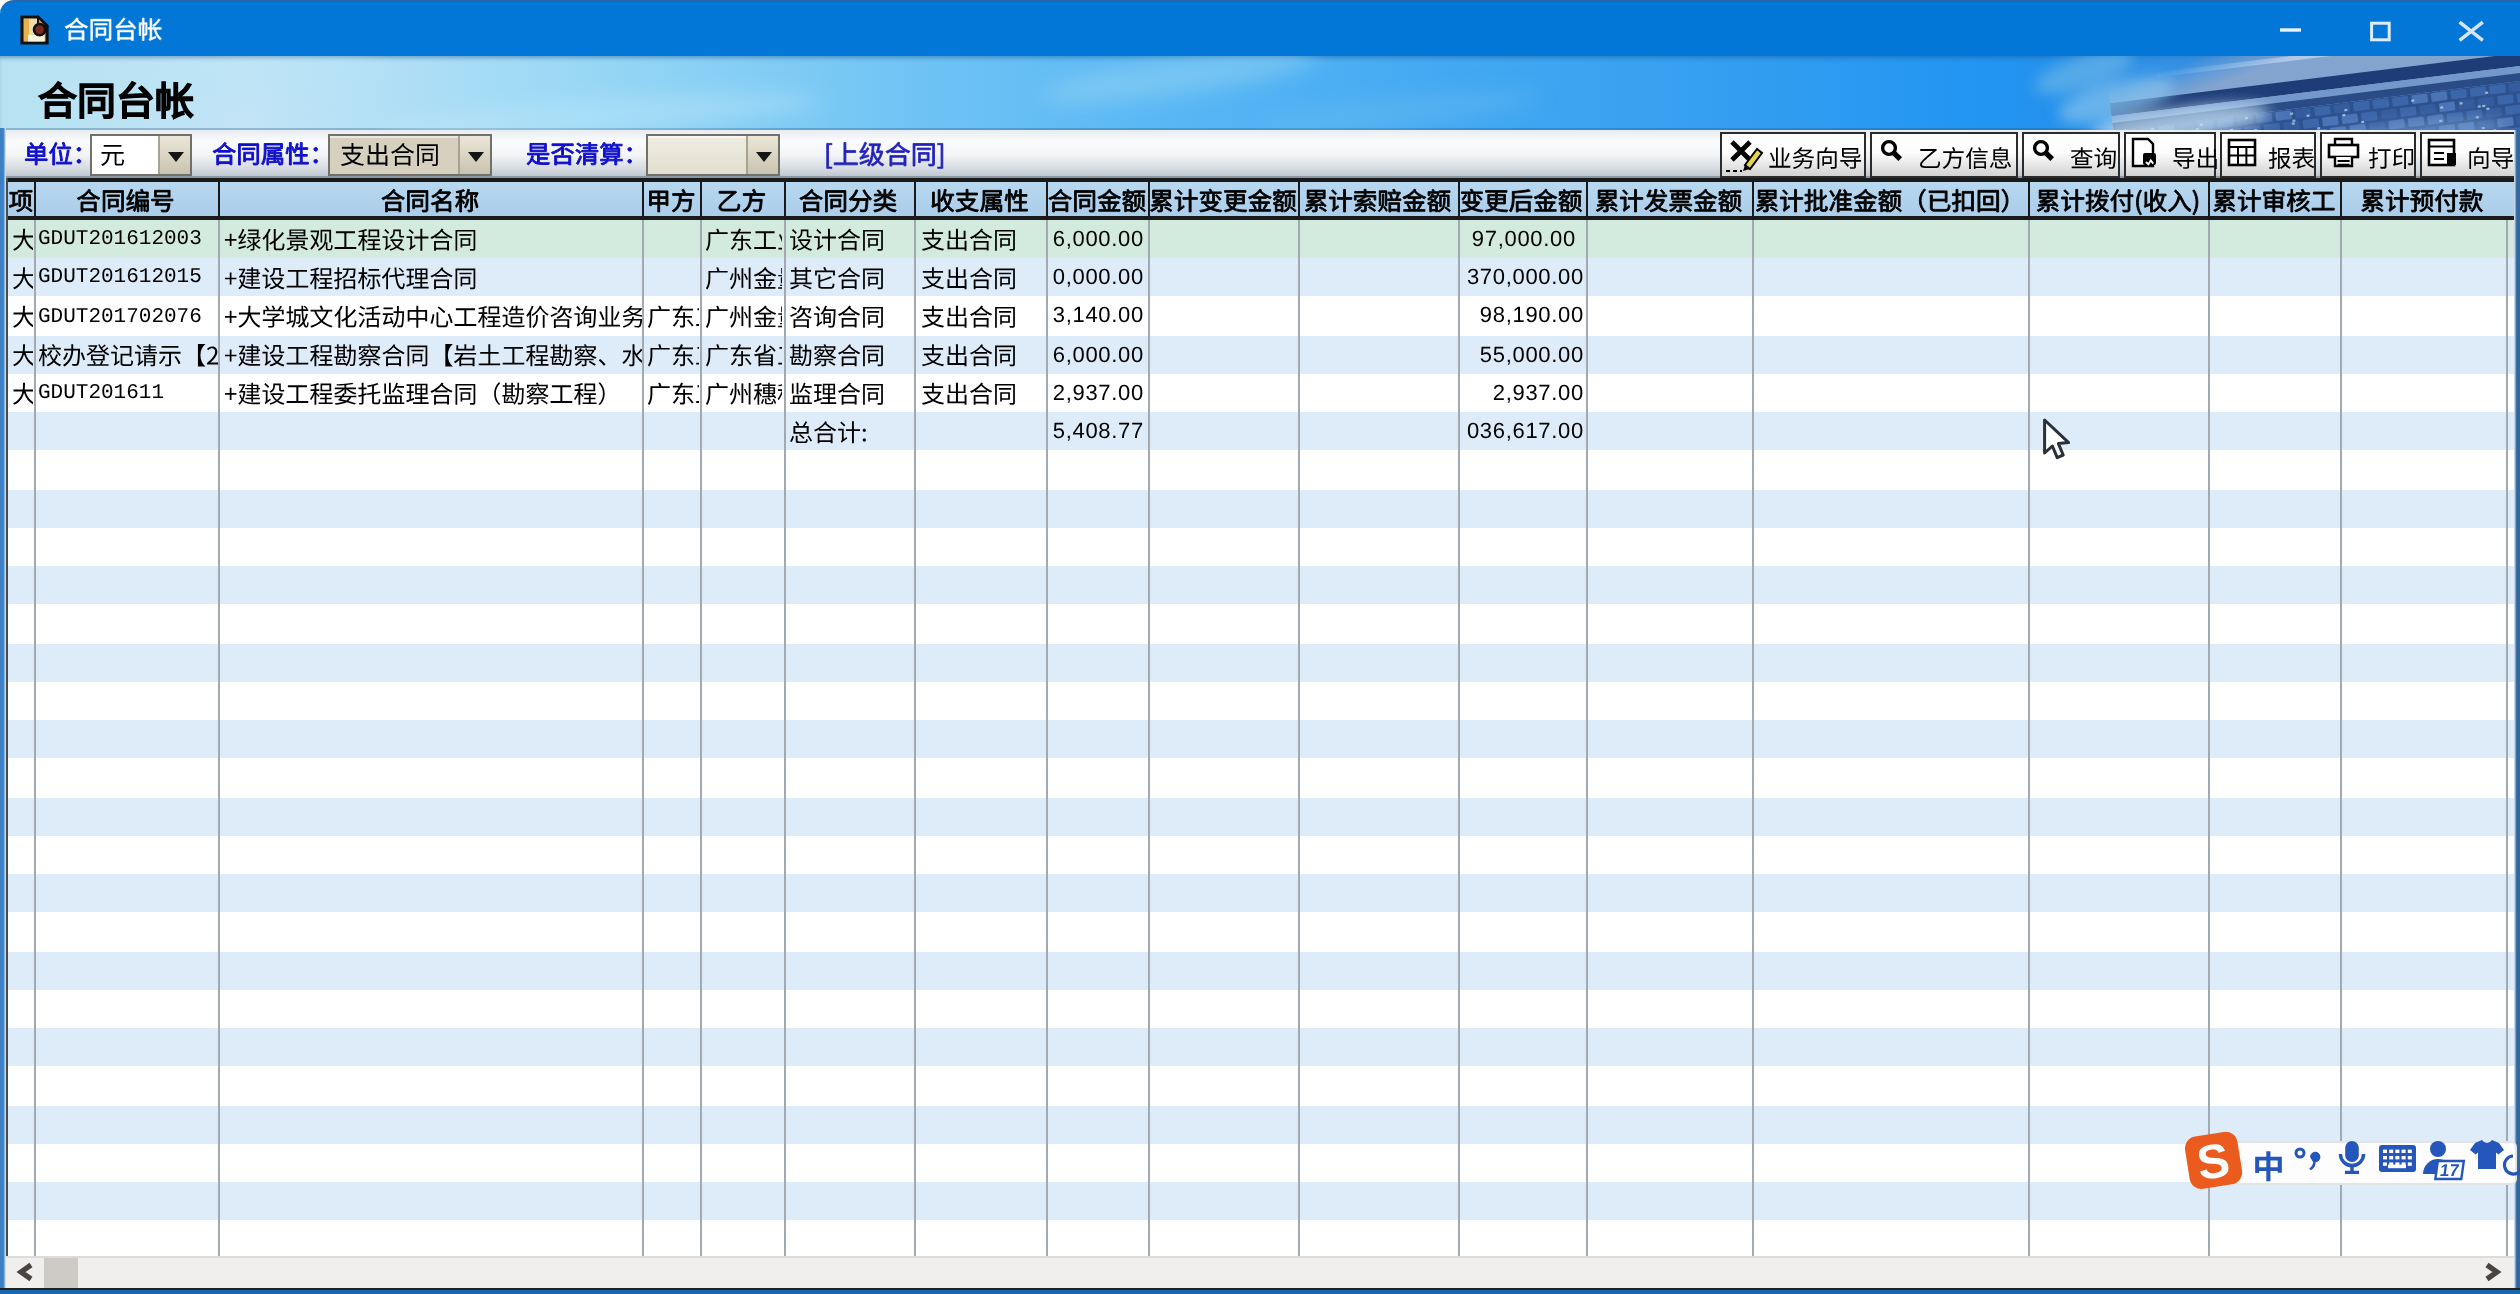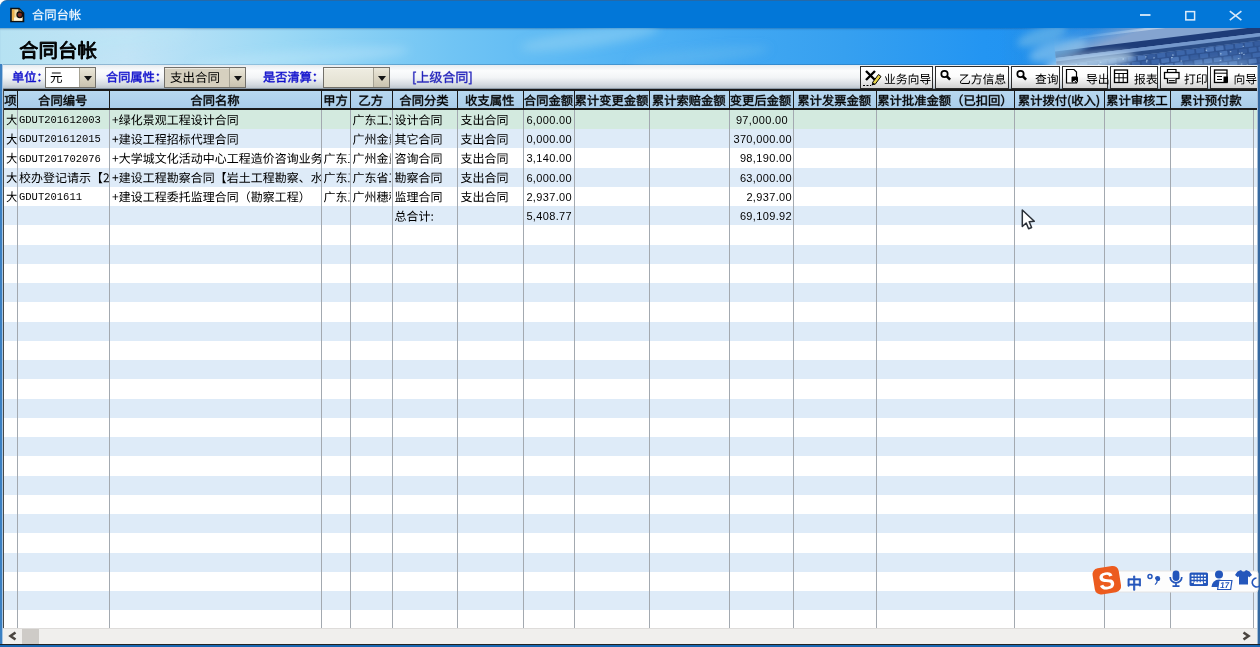--- a/index.html
+++ b/index.html
@@ -140,23 +140,23 @@
 <div class="cell-code" style="left:19px;top:191.0px">GDUT201611</div>
 <div class="cell-num" style="left:502px;width:70px;top:113.8px">6,000.00</div>
 <div class="cell-num" style="left:502px;width:70px;top:133.1px">0,000.00</div>
 <div class="cell-num" style="left:502px;width:70px;top:152.3px">3,140.00</div>
 <div class="cell-num" style="left:502px;width:70px;top:171.6px">6,000.00</div>
 <div class="cell-num" style="left:502px;width:70px;top:190.8px">2,937.00</div>
 <div class="cell-num" style="left:502px;width:70px;top:210.1px">5,408.77</div>
 <div class="cell-num" style="left:696px;width:92px;top:113.8px">97,000.00</div>
 <div class="cell-num" style="left:700px;width:92px;top:133.1px">370,000.00</div>
 <div class="cell-num" style="left:700px;width:92px;top:152.3px">98,190.00</div>
-<div class="cell-num" style="left:700px;width:92px;top:171.6px">63,000.00</div>
+<div class="cell-num" style="left:700px;width:92px;top:171.6px">55,000.00</div>
 <div class="cell-num" style="left:700px;width:92px;top:190.8px">2,937.00</div>
-<div class="cell-num" style="left:700px;width:92px;top:210.1px">69,109.92</div>
+<div class="cell-num" style="left:700px;width:92px;top:210.1px">036,617.00</div>
 <svg width="1260" height="647" viewBox="0 0 1260 647" style="position:absolute;left:0;top:0;z-index:40">
     <defs>
       <path id="g0" d="M129 -211C104 -172 58 -138 10 -120C15 -116 20 -108 24 -103C36 -109 50 -116 62 -124V-111H188V-128C201 -120 215 -112 229 -106C232 -112 238 -118 242 -122C202 -139 167 -160 138 -191L146 -202ZM69 -128C90 -142 110 -159 126 -178C146 -158 166 -142 187 -128ZM49 -81V20H68V6H184V18H204V-81ZM68 -12V-64H184V-12Z"></path>
       <path id="g1" d="M62 -153V-137H189V-153ZM92 -94H158V-47H92ZM75 -110V-13H92V-31H176V-110ZM22 -197V20H40V-179H210V-4C210 0 208 2 204 2C200 2 185 2 170 2C172 7 175 15 176 20C198 20 210 20 218 17C226 14 228 8 228 -4V-197Z"></path>
       <path id="g2" d="M45 -86V20H64V6H185V19H205V-86ZM64 -12V-68H185V-12ZM32 -106C41 -110 56 -111 200 -118C206 -111 212 -104 215 -97L231 -108C218 -130 189 -160 164 -182L150 -172C162 -161 175 -148 186 -135L58 -129C80 -150 102 -175 122 -203L104 -211C84 -180 55 -148 46 -140C37 -132 31 -126 25 -125C28 -120 30 -110 32 -106Z"></path>
       <path id="g3" d="M210 -199C196 -174 173 -150 149 -134C153 -131 160 -124 163 -120C187 -138 212 -165 228 -194ZM121 21C125 18 132 15 184 -6C182 -10 182 -18 182 -23L142 -8V-94H165C176 -47 198 -7 228 15C231 10 237 4 241 0C213 -18 193 -54 182 -94H238V-113H142V-205H124V-113H102V-94H124V-11C124 -1 118 4 113 6C116 10 120 17 121 21ZM14 -162V-31H30V-146H47V20H64V-146H80V-52C80 -50 80 -49 78 -49C76 -49 70 -49 64 -49C66 -44 68 -37 68 -32C78 -32 84 -33 89 -36C94 -39 94 -44 94 -51V-162H64V-210H47V-162Z"></path>
       <path id="g4" d="M55 -109H115V-82H55ZM134 -109H196V-82H134ZM55 -151H115V-124H55ZM134 -151H196V-124H134ZM177 -209C172 -196 161 -179 152 -167H92L102 -172C97 -182 85 -198 75 -209L59 -202C68 -191 78 -177 83 -167H37V-66H115V-42H14V-25H115V20H134V-25H237V-42H134V-66H215V-167H173C181 -177 190 -190 198 -202Z"></path>
       <path id="g5" d="M92 -164V-146H228V-164ZM109 -127C116 -92 124 -46 126 -20L144 -26C142 -51 134 -96 126 -131ZM142 -207C147 -194 152 -178 154 -167L173 -173C170 -184 165 -199 160 -212ZM82 -8V10H239V-8H187C196 -42 206 -91 213 -130L194 -133C189 -96 179 -42 170 -8ZM72 -209C58 -171 34 -134 10 -109C13 -105 18 -95 20 -91C29 -100 37 -110 45 -121V20H64V-150C74 -167 82 -186 89 -204Z"></path>
       <path id="g6" d="M62 -122C72 -122 82 -129 82 -140C82 -152 72 -159 62 -159C52 -159 44 -152 44 -140C44 -129 52 -122 62 -122ZM62 1C72 1 82 -6 82 -18C82 -29 72 -36 62 -36C52 -36 44 -29 44 -18C44 -6 52 1 62 1Z"></path>
       <path id="g7" d="M37 -190V-172H214V-190ZM15 -120V-102H78C75 -55 66 -16 12 5C16 8 22 15 24 19C82 -4 94 -48 98 -102H146V-12C146 9 152 16 174 16C179 16 206 16 210 16C232 16 237 4 240 -39C234 -40 226 -44 222 -48C221 -9 219 -2 209 -2C203 -2 181 -2 176 -2C167 -2 165 -4 165 -13V-102H236V-120Z"></path>

